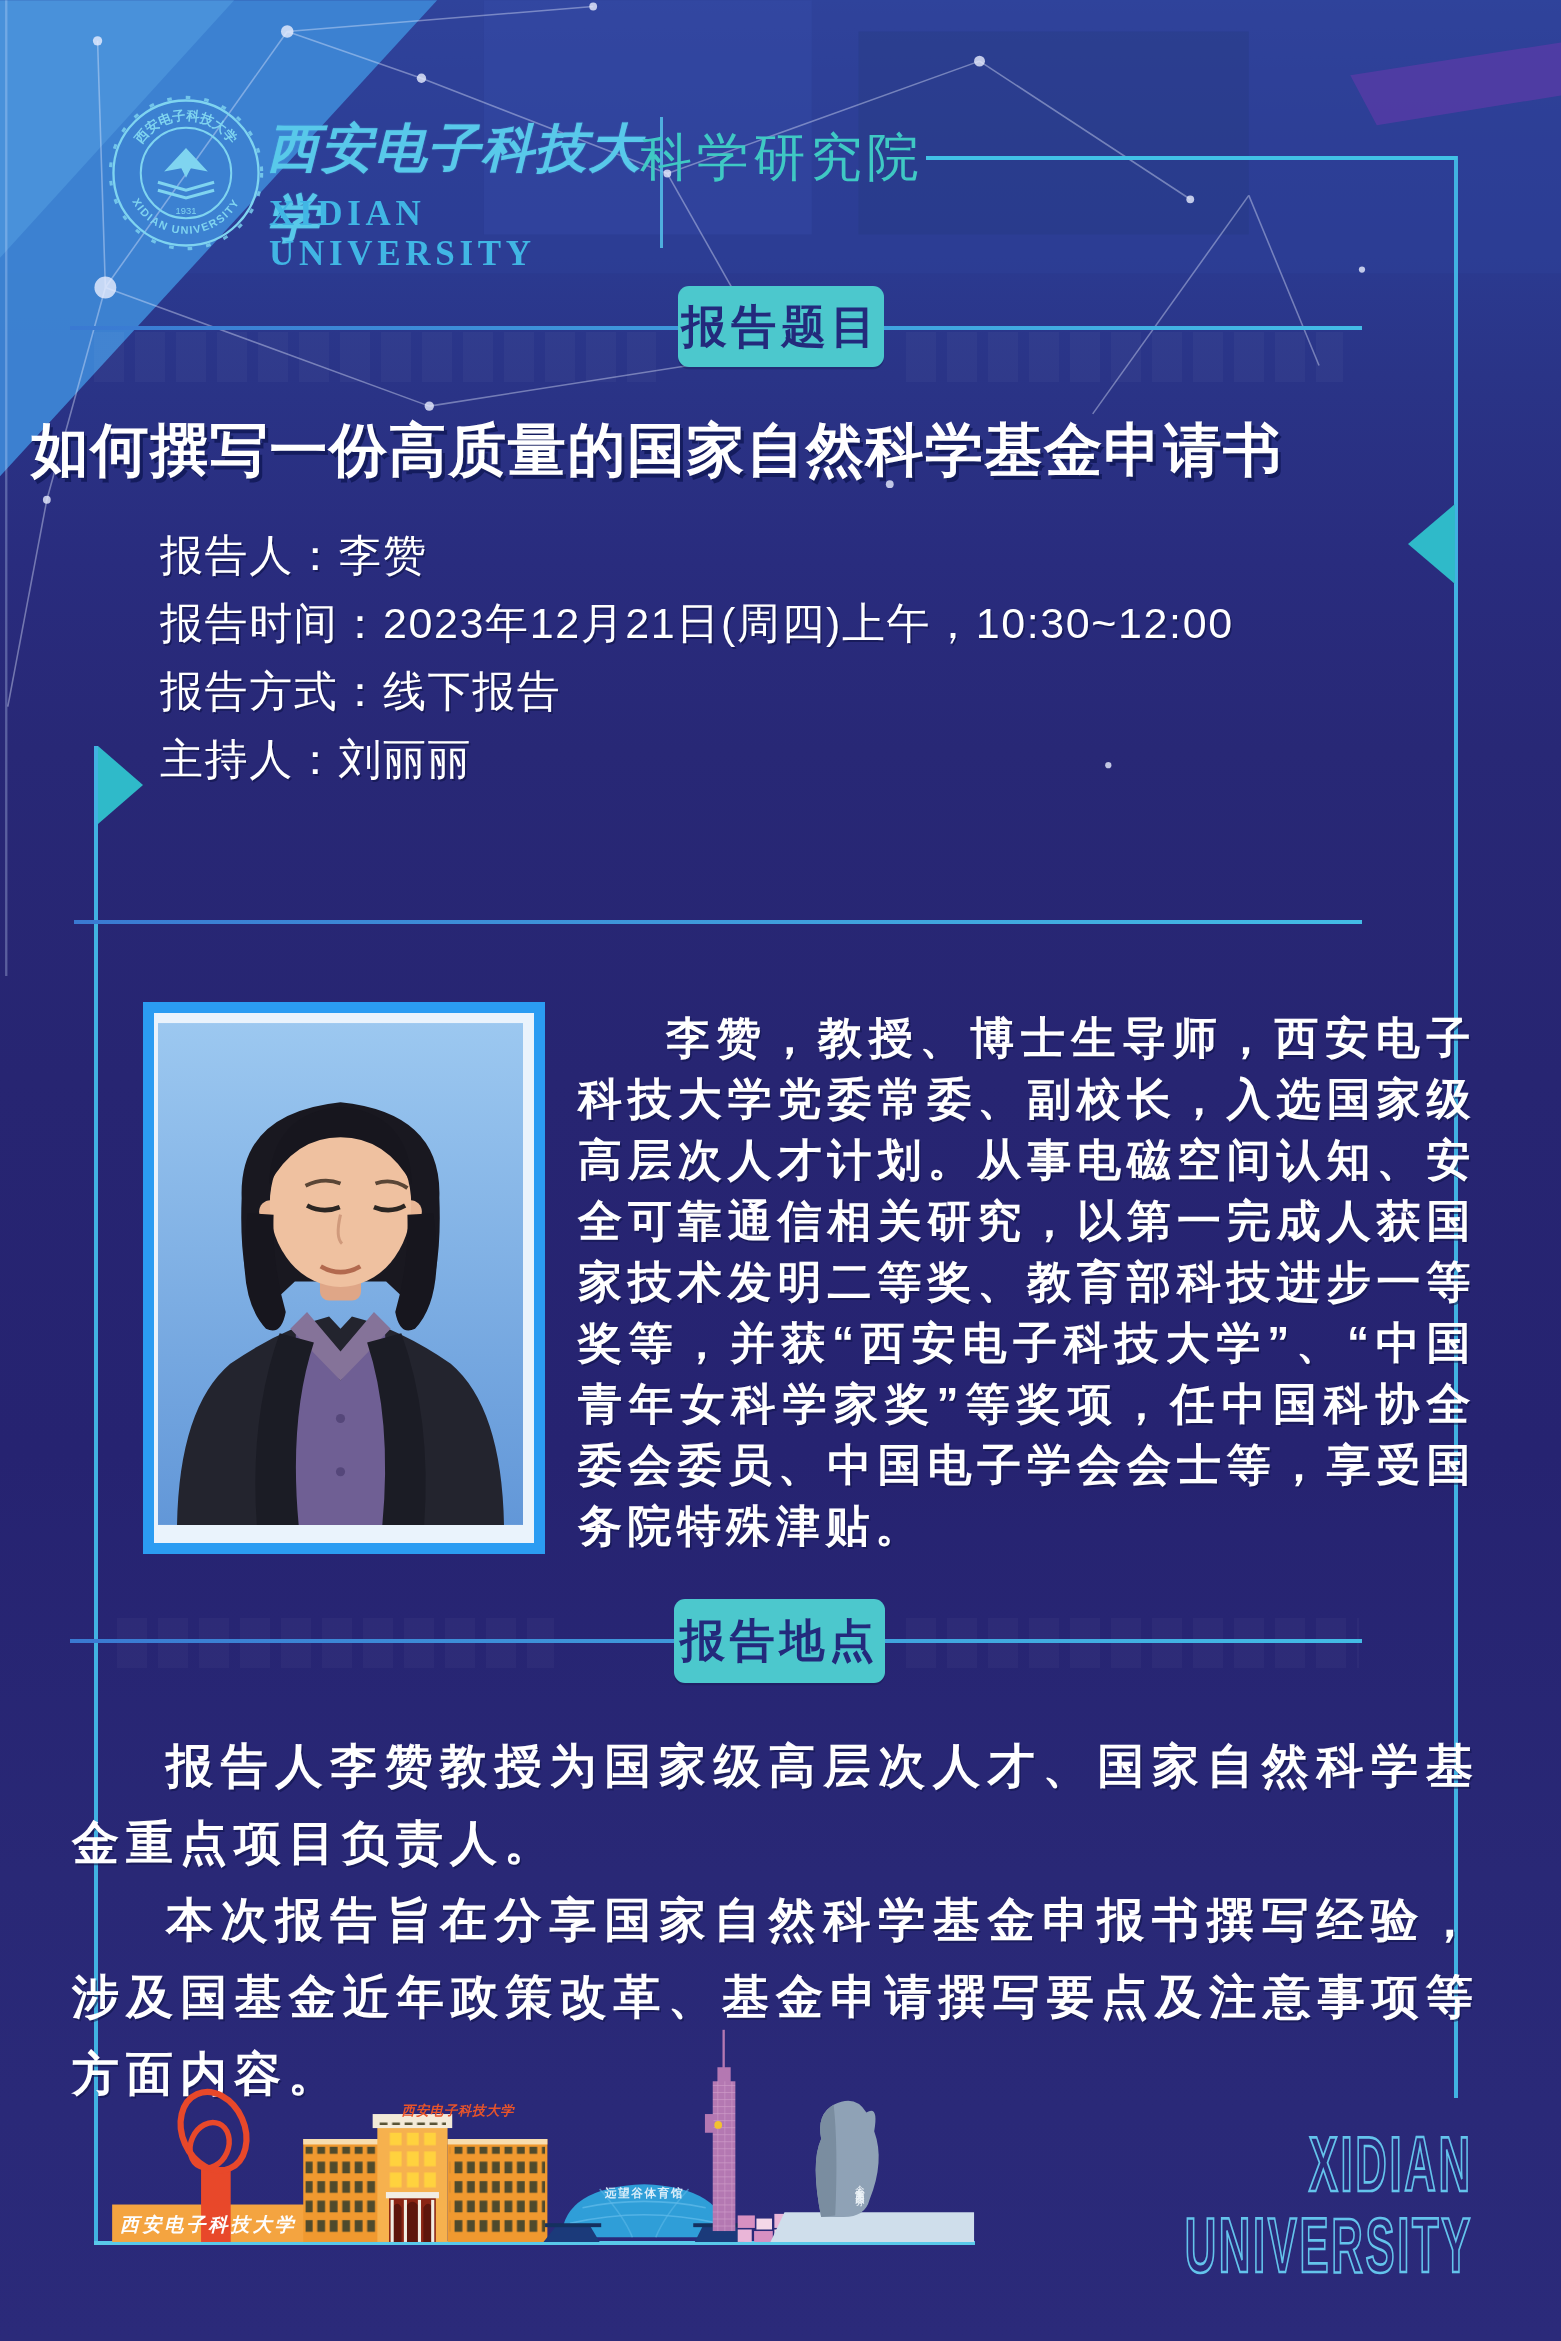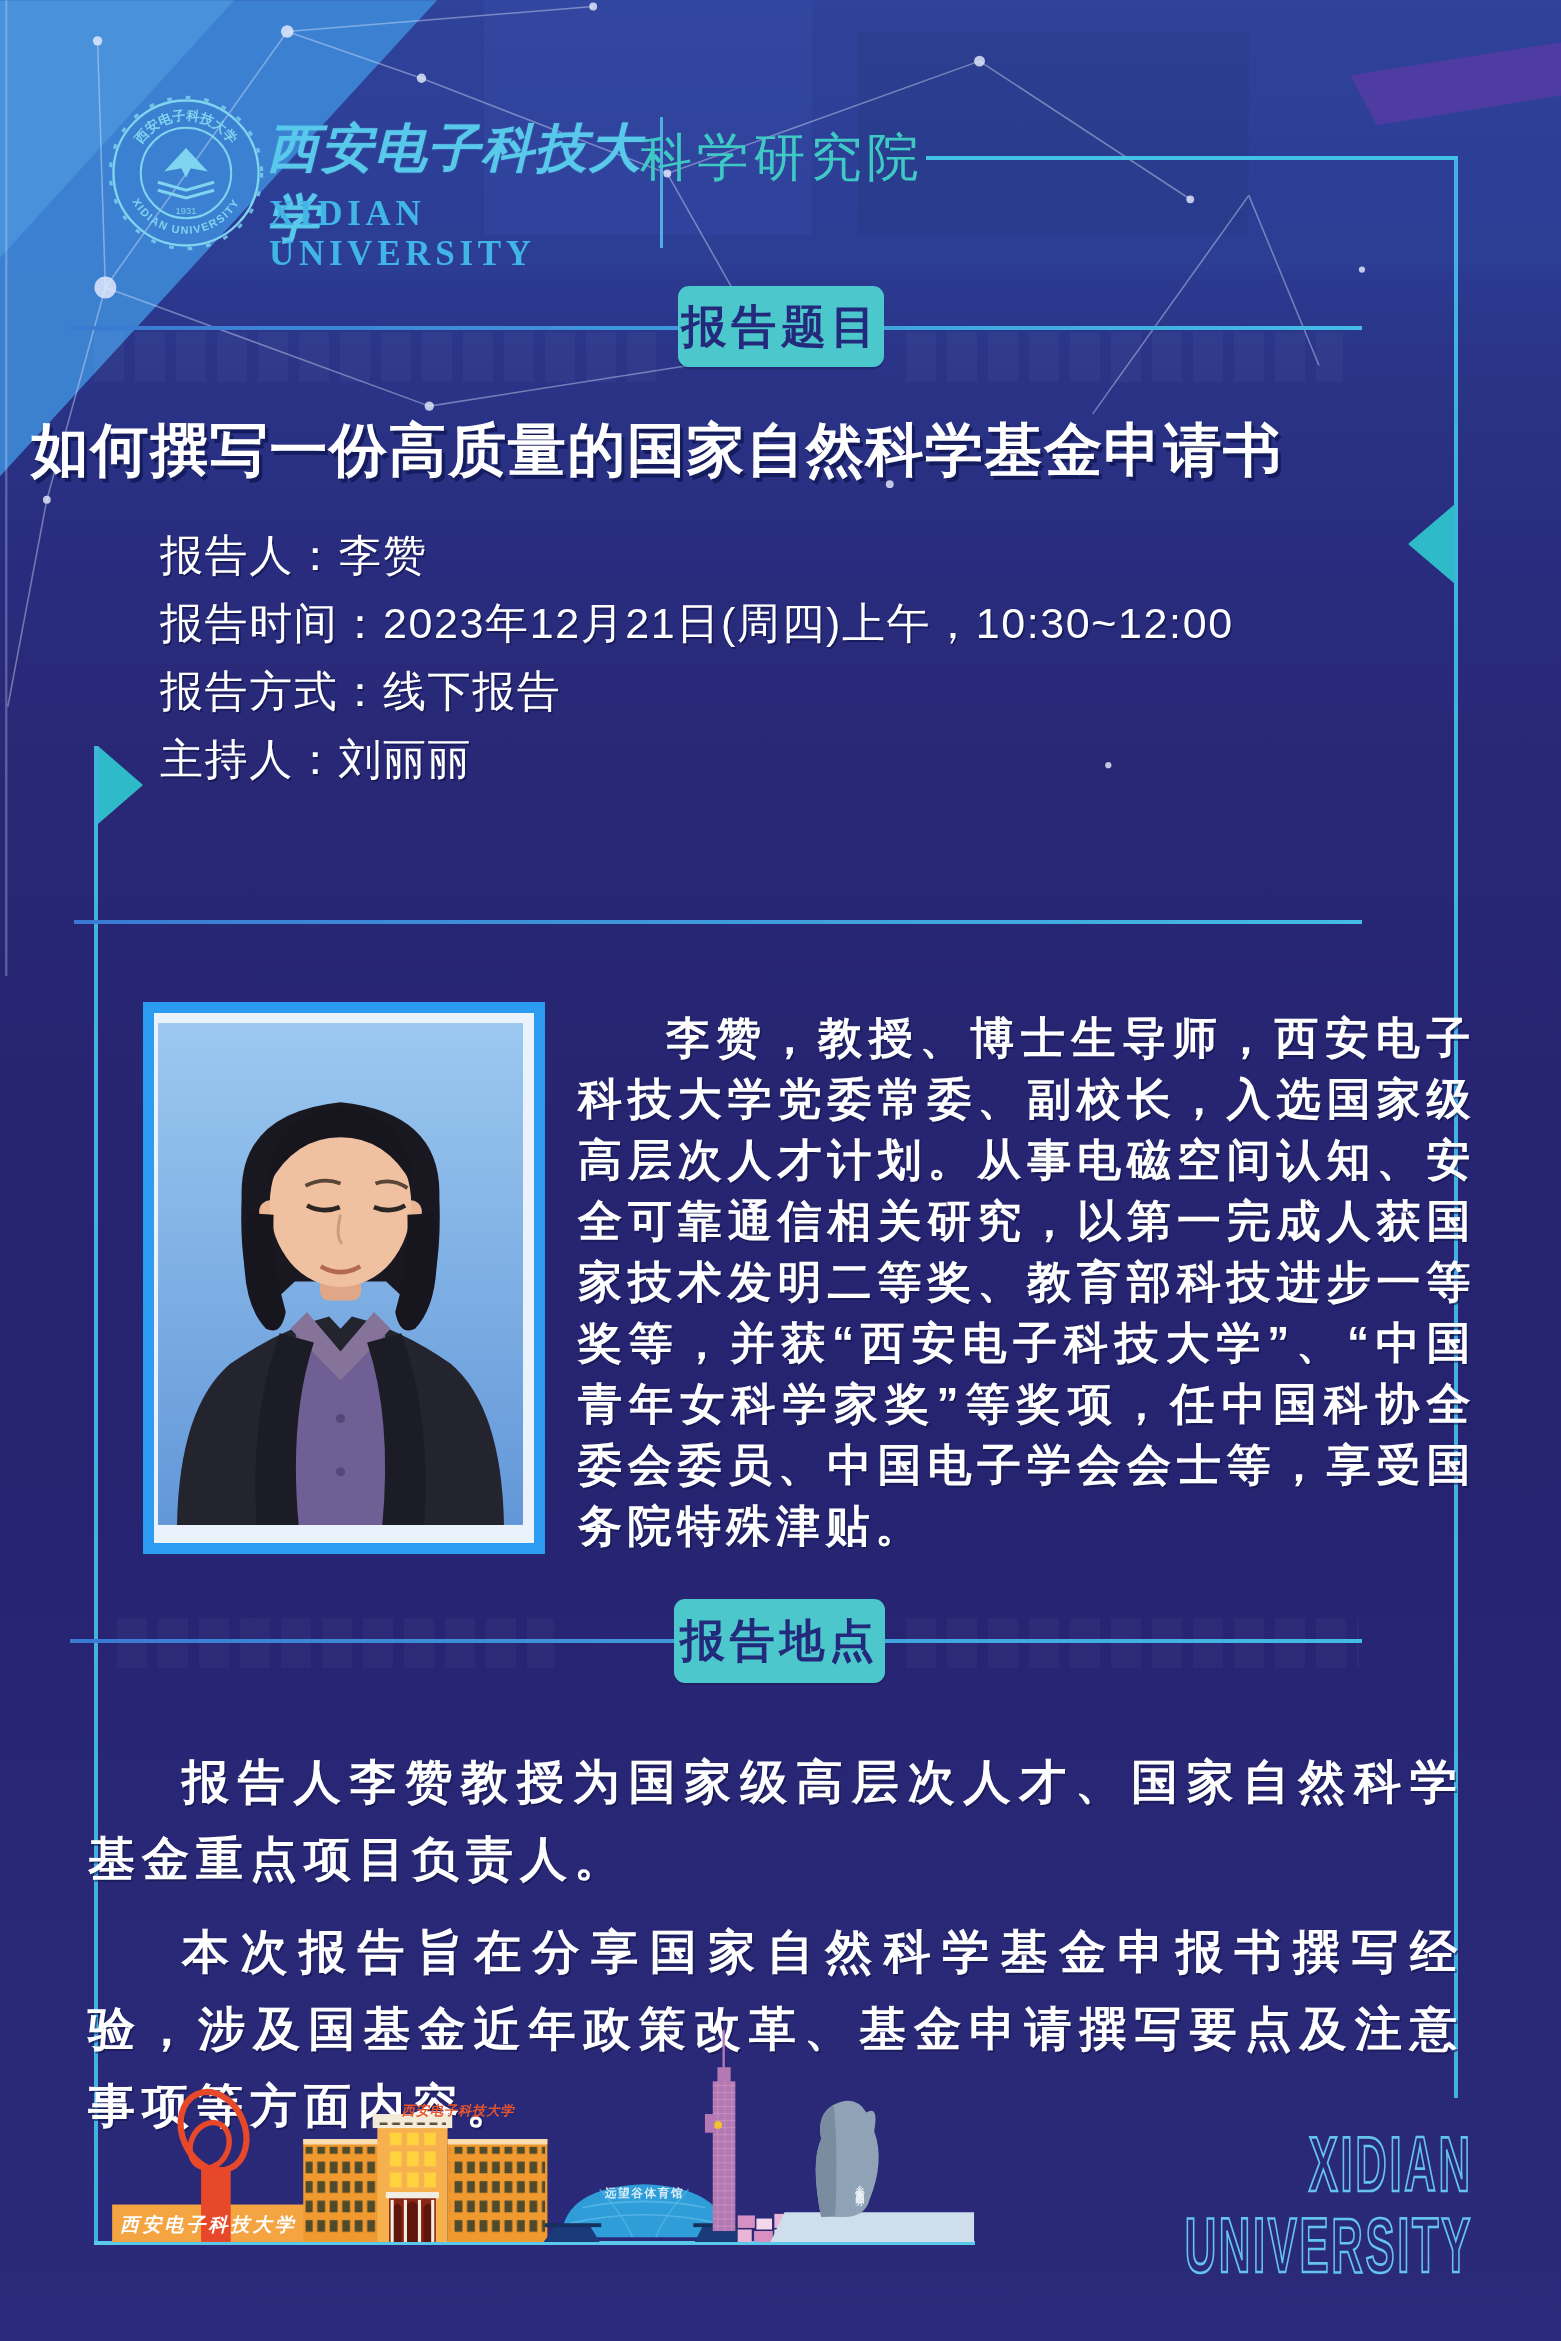--- a/index.html
+++ b/index.html
@@ -38,21 +38,21 @@
   .details{left:160px;top:521px;width:1280px;}
   .detail-row{font-size:43px;font-weight:400;color:#ffffff;line-height:68px;letter-spacing:1.6px;
     text-shadow:1.6px 2.3px 0 rgba(13,18,70,.6);white-space:nowrap;}
   
   .photo-frame{left:143px;top:1002px;width:372px;height:522px;border:11px solid #2b9cf2;background:#eaf3fc;padding:3.9px;}
   .photo-frame svg{display:block;width:365px;height:514px;}
   
   .bio-text{left:578px;top:1007px;width:898px;font-size:44px;font-weight:700;color:#ffffff;line-height:61px;
     letter-spacing:5.5px;text-align:justify;text-indent:2em;text-shadow:1.6px 2.3px 0 rgba(13,18,70,.55);}
   .abstract-block{left:72px;top:1727px;width:1408px;color:#ffffff;}
-  .abstract-block p{margin:16px;font-size:47px;font-weight:700;line-height:77px;letter-spacing:7px;
+  .abstract-block p{margin:0;font-size:47px;font-weight:700;line-height:77px;letter-spacing:7px;
     text-align:justify;text-indent:2em;text-shadow:1.6px 2.3px 0 rgba(13,18,70,.55);}
   
   .campus{left:78px;top:2022px;width:906px;height:234px;}
   .sign{position:absolute;color:#fff;text-align:center;}
   .building-sign{left:376px;top:2102px;width:164px;font-size:13.3px;font-style:italic;font-weight:700;color:#e8542a;letter-spacing:0.8px;white-space:nowrap;}
   .podium-sign{left:117px;top:2212px;width:183px;font-size:19px;font-style:italic;font-weight:700;color:#fdfdfd;letter-spacing:3.1px;white-space:nowrap;}
   .stadium-sign{left:590px;top:2186px;width:109px;font-size:11.7px;font-weight:700;color:#d9edf9;letter-spacing:1.6px;white-space:nowrap;}
   .monument-sign{left:829px;top:2145px;width:37px;height:78px;font-size:9.4px;color:#eef4f8;
     writing-mode:vertical-rl;letter-spacing:1.6px;line-height:11.7px;}
   

